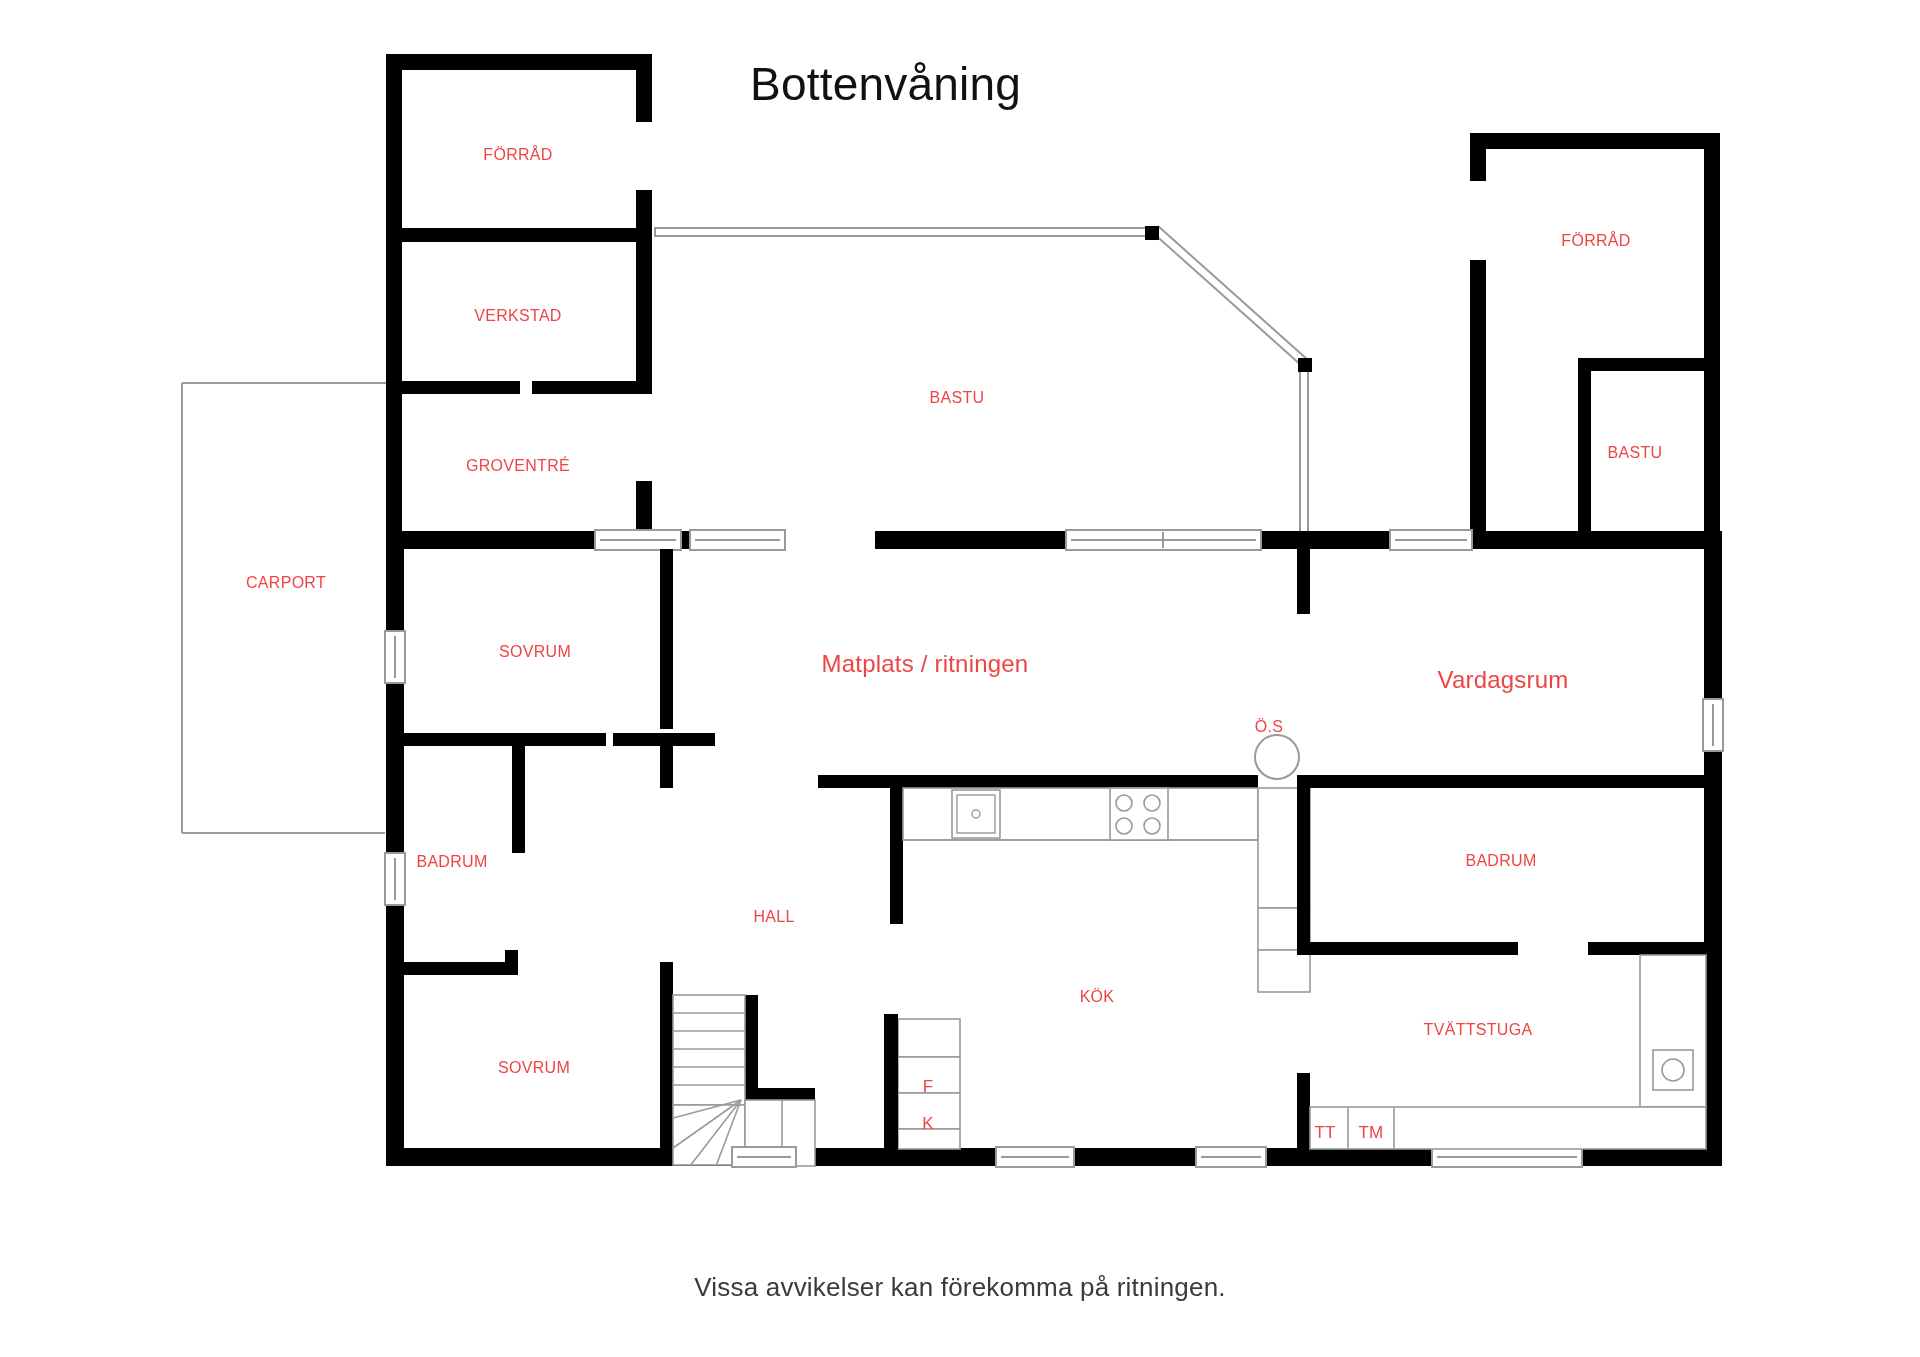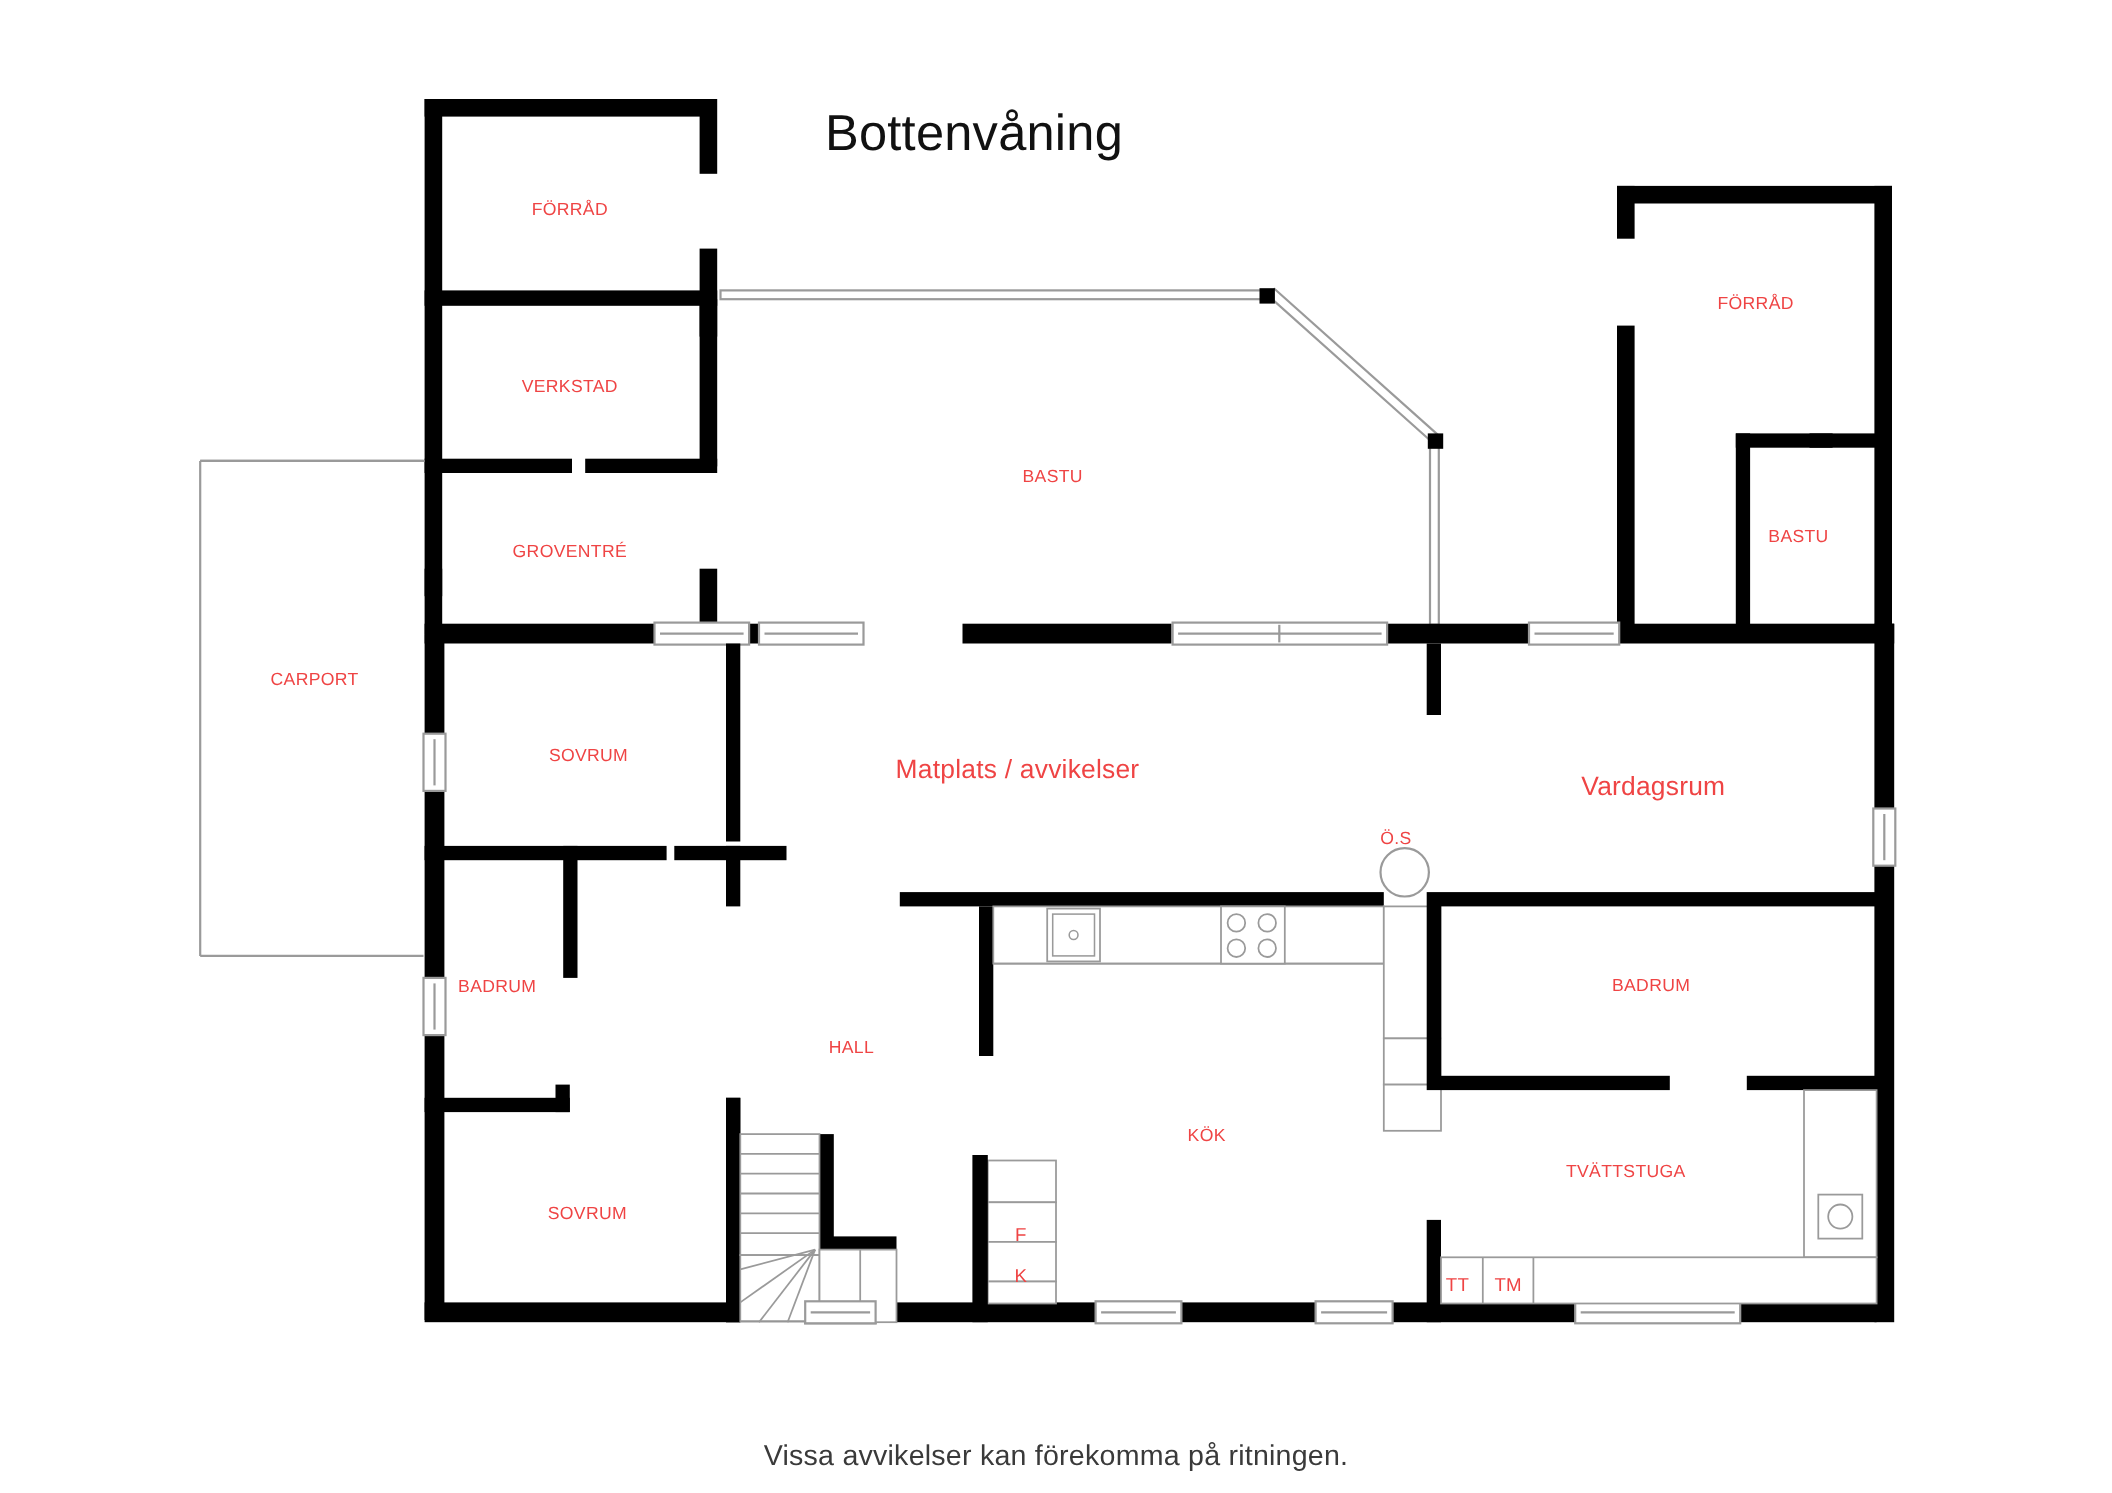--- a/index.html
+++ b/index.html
@@ -13,21 +13,20 @@
     font-family: "Liberation Sans", sans-serif;
     color: #1a1a1a;
     position: relative;
     overflow: hidden;
   }
   #plan-root {
     position: absolute;
     left: 0; top: 0;
     width: 1920px;
     height: 1321px;
-    margin-top: 36px;
   }
   svg.floorplan {
     position: absolute;
     left: 0; top: 0;
     width: 1920px;
     height: 1357px;
     display: block;
   }
   .rm-label {
     position: absolute;
@@ -345,21 +344,21 @@
   <div class="rm-label small" style="left:518px; top:155px;">FÖRRÅD</div>
   <div class="rm-label small" style="left:518px; top:316px;">VERKSTAD</div>
   <div class="rm-label small" style="left:518px; top:466px;">GROVENTRÉ</div>
   <div class="rm-label small" style="left:286px; top:583px;">CARPORT</div>
   <div class="rm-label small" style="left:535px; top:652px;">SOVRUM</div>
   <div class="rm-label small" style="left:452px; top:862px;">BADRUM</div>
   <div class="rm-label small" style="left:534px; top:1068px;">SOVRUM</div>
   <div class="rm-label small" style="left:774px; top:917px;">HALL</div>
   <div class="rm-label small" style="left:1097px; top:997px;">KÖK</div>
   <div class="rm-label small" style="left:957px; top:398px;">BASTU</div>
-  <div class="rm-label big" style="left:925px; top:664px;">Matplats / avvikelser</div>
+  <div class="rm-label big" style="left:925px; top:664px;">Matplats / ritningen</div>
   <div class="rm-label big" style="left:1503px; top:680px;text-align:center;">Vardagsrum</div>
   <div class="rm-label small" style="left:1596px; top:241px;">FÖRRÅD</div>
   <div class="rm-label small" style="left:1635px; top:453px;">BASTU</div>
   <div class="rm-label small" style="left:1501px; top:861px;">BADRUM</div>
   <div class="rm-label small" style="left:1478px; top:1030px;">TVÄTTSTUGA</div>
 
   <div class="rm-label small" style="left:1269px; top:727px;">Ö.S</div>
   <div class="rm-label tiny" style="left:928px;  top:1087px;">F</div>
   <div class="rm-label tiny" style="left:928px;  top:1124px;">K</div>
   <div class="rm-label tiny" style="left:1325px; top:1133px;">TT</div>

